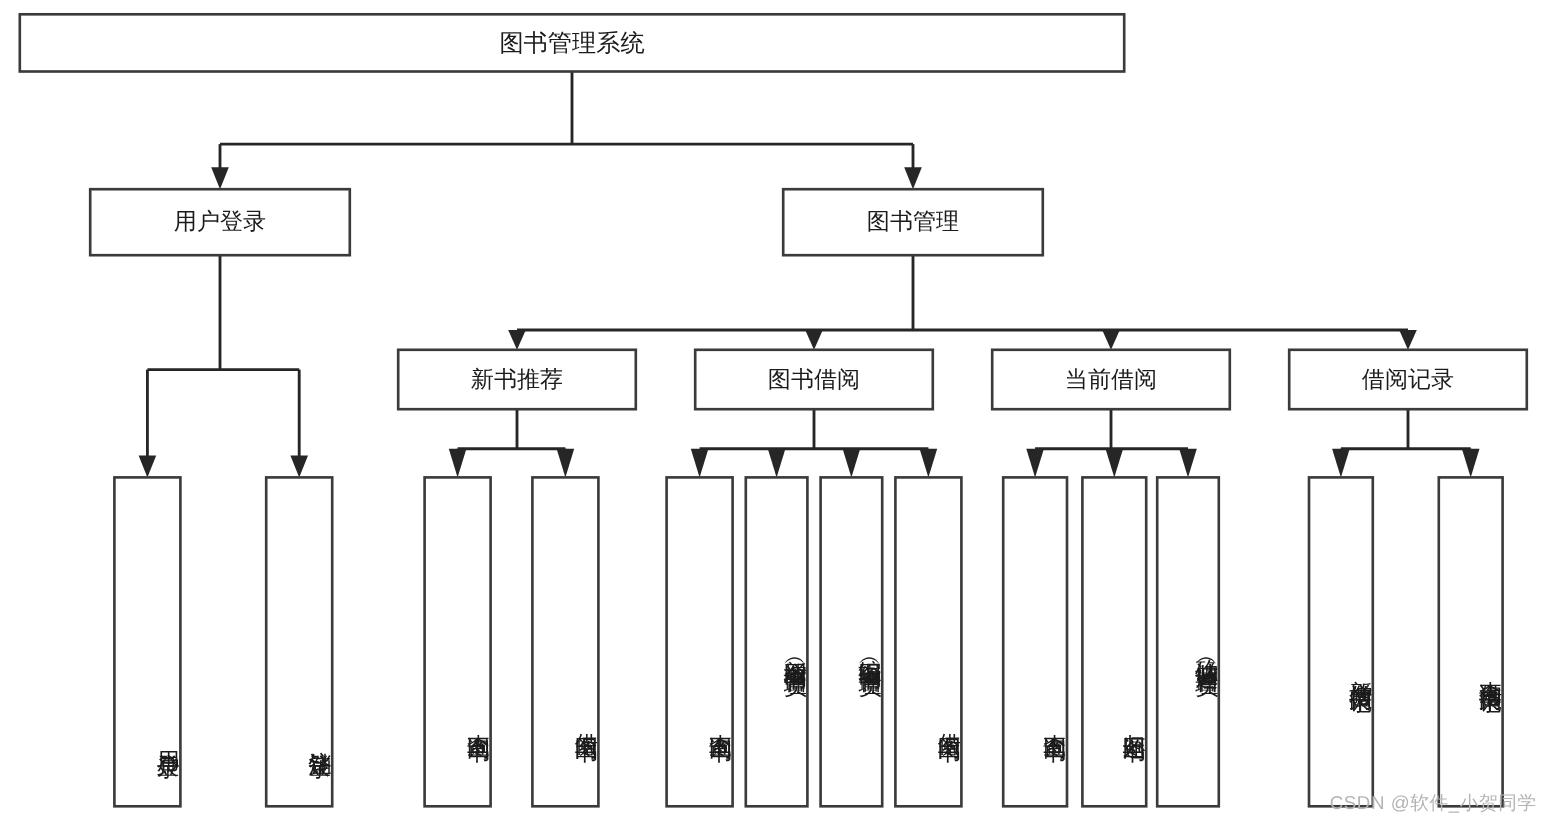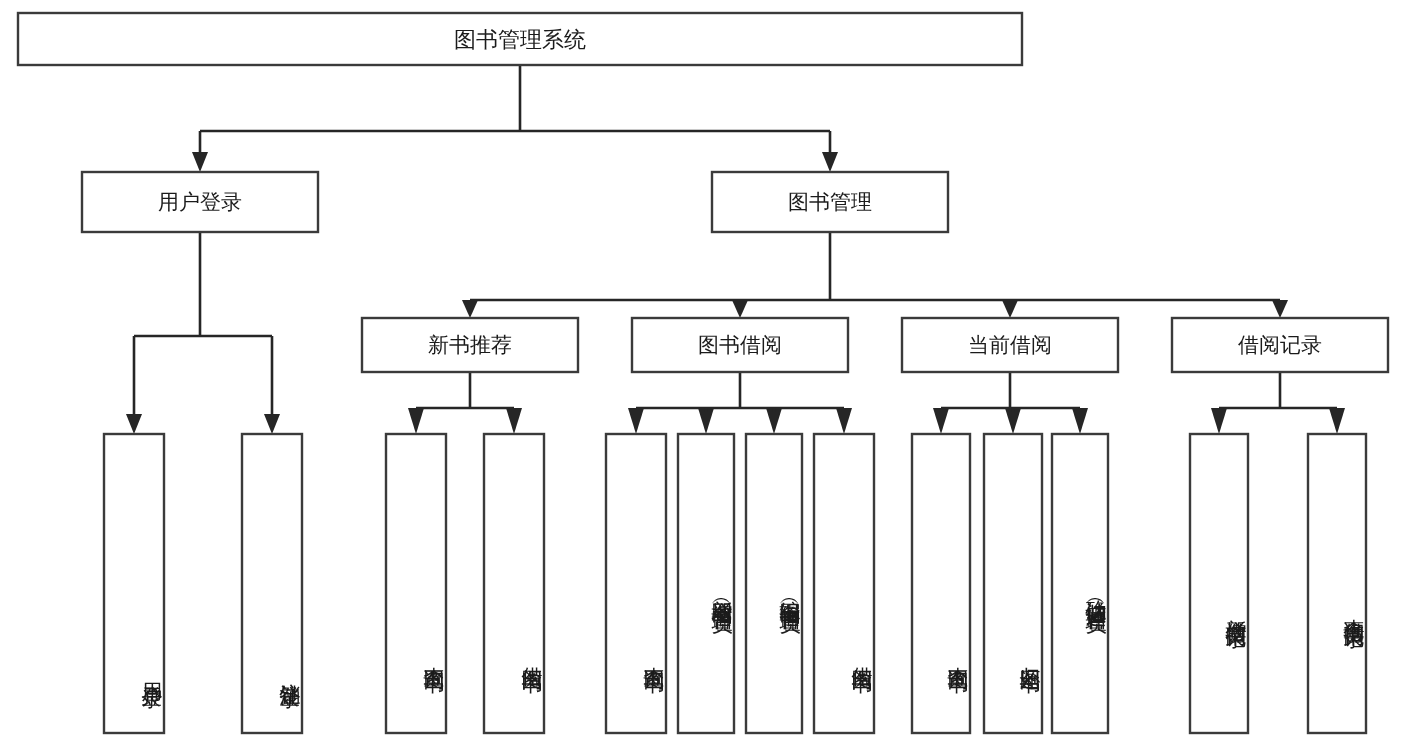--- a/index.html
+++ b/index.html
@@ -193,13 +193,14 @@
   <div class="vlabel" style="left:606px; top:434px; width:60px; height:299px; padding-top:70px;">查询图书</div>
   <div class="vlabel" style="left:678px; top:434px; width:56px; height:299px; padding-top:8px;">新增图书（管理员）</div>
   <div class="vlabel" style="left:746px; top:434px; width:56px; height:299px; padding-top:8px;">编辑图书（管理员）</div>
   <div class="vlabel" style="left:814px; top:434px; width:60px; height:299px; padding-top:70px;">借阅图书</div>
   <div class="vlabel" style="left:912px; top:434px; width:58px; height:299px; padding-top:70px;">查询图书</div>
   <div class="vlabel" style="left:984px; top:434px; width:58px; height:299px; padding-top:70px;">归还图书</div>
   <div class="vlabel" style="left:1052px; top:434px; width:56px; height:299px; padding-top:8px;">确认归还（管理员）</div>
   <div class="vlabel" style="left:1190px; top:434px; width:58px; height:299px; padding-top:24px;">新增借阅记录</div>
   <div class="vlabel" style="left:1308px; top:434px; width:58px; height:299px; padding-top:24px;">查询借阅记录</div>
 
+  <div class="watermark">CSDN @软件_小贺同学</div>
 </div>
 
 </body></html>

